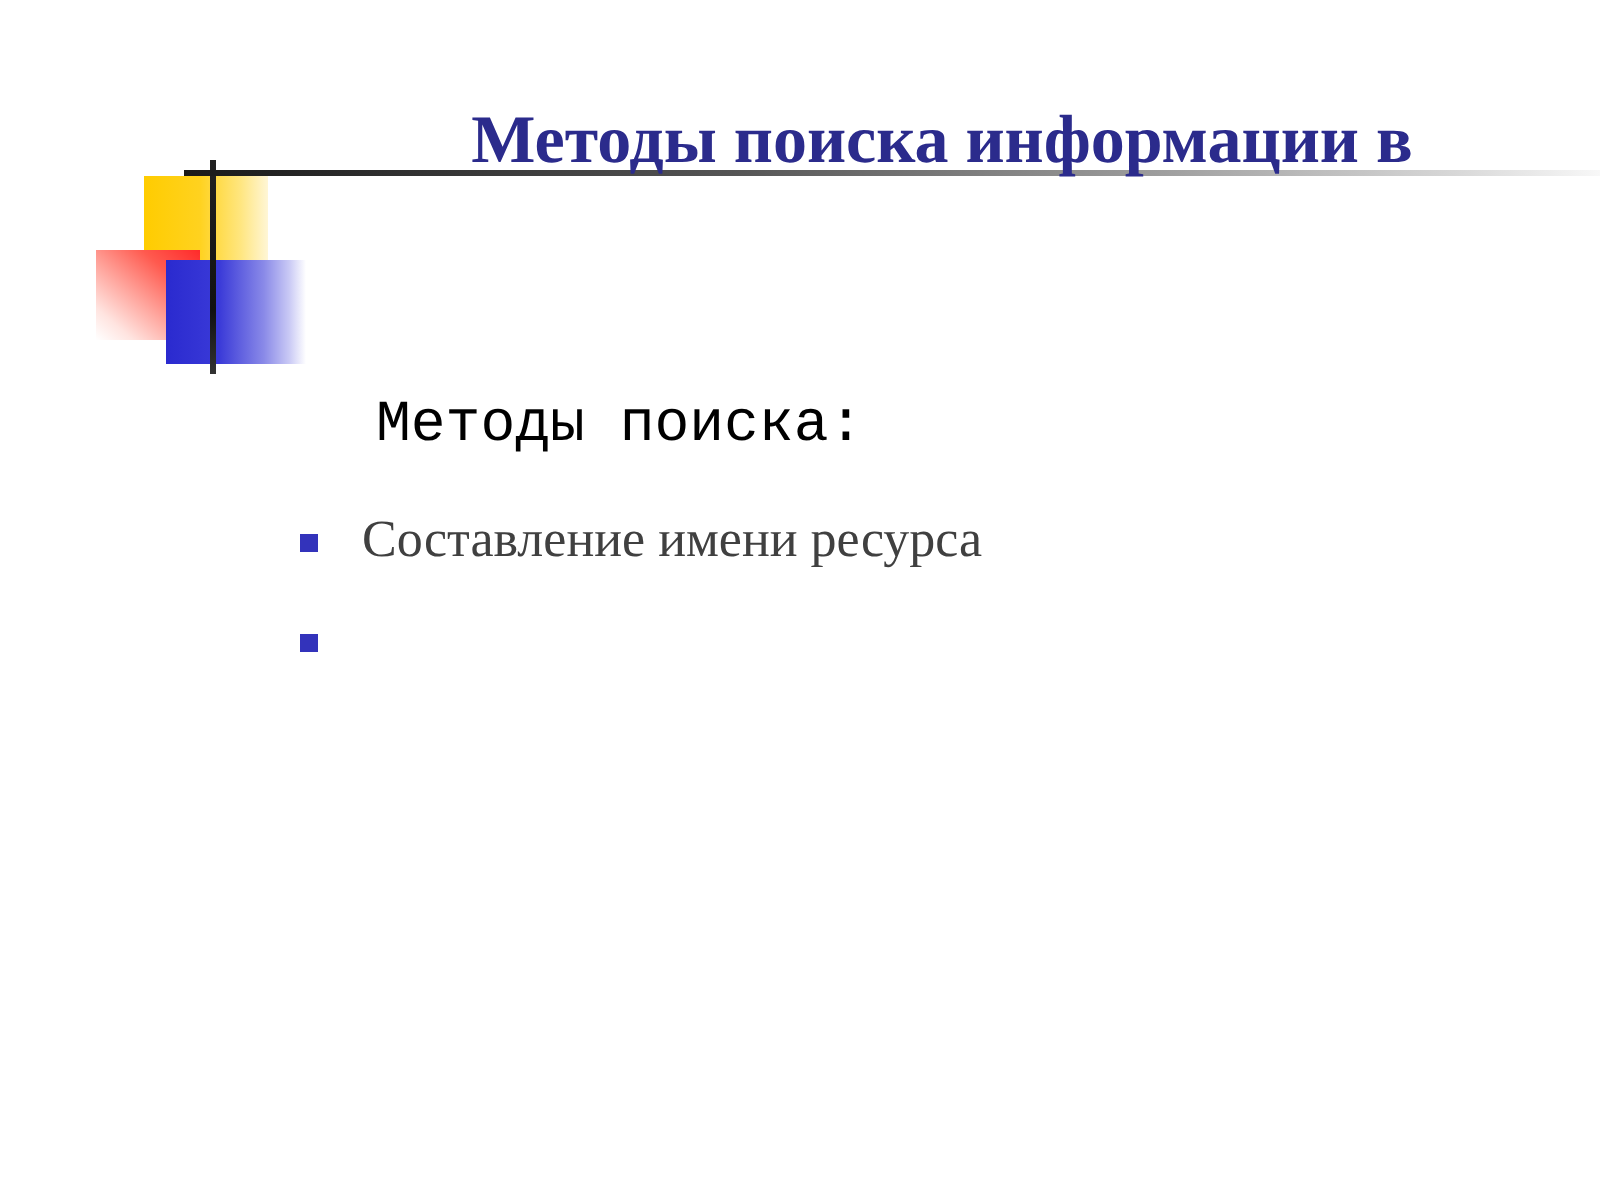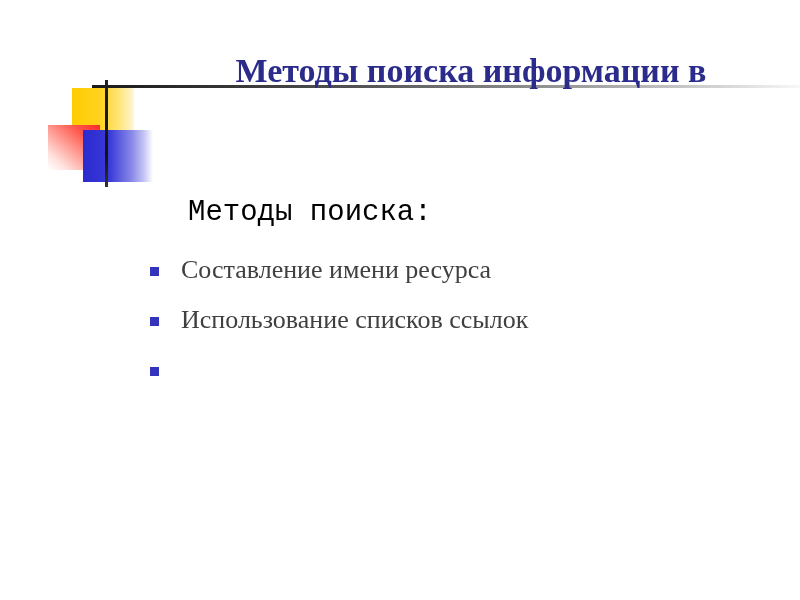--- a/index.html
+++ b/index.html
@@ -152,21 +152,20 @@
 
   <div id="body-block">
     <p class="lead">Методы поиска:</p>
     <ul class="bullets">
       <li>
         <span class="marker"></span>
         <span class="txt">Составление имени ресурса</span>
       </li>
       <li>
         <span class="marker"></span>
-        <span class="txt">Использование списков ссылок</span>
       </li>
       <li>
         <span class="marker"></span>
       </li>
     </ul>
   </div>
 
 </div>
 
 </body></html>

